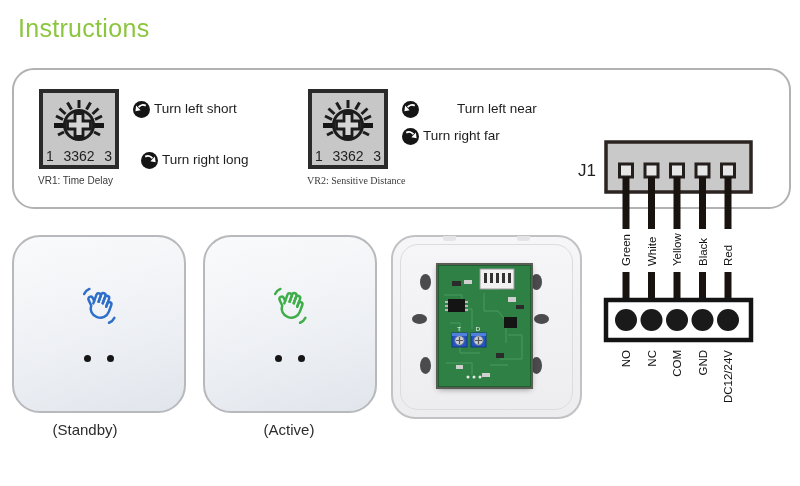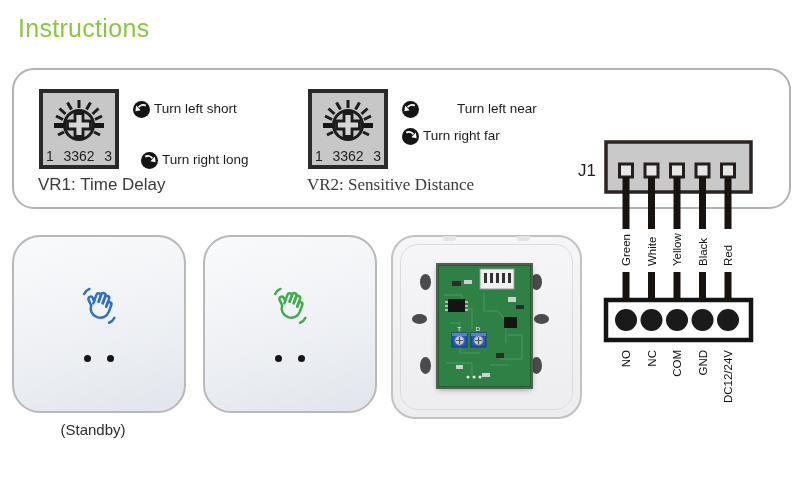--- a/index.html
+++ b/index.html
@@ -9,21 +9,21 @@
   .page-title{position:absolute;left:18px;top:14px;font-size:25px;font-weight:400;
               letter-spacing:.3px;color:#8cc63f;}
 
   .panel-box{position:absolute;left:12px;top:68px;width:775px;height:137px;
              border:2px solid #b2b2b4;border-radius:22px;background:#fff;}
 
   .dial{position:absolute;width:82px;height:82px;}
   .dial-1{left:38px;top:88px;}
   .dial-2{left:307px;top:88px;}
 
-  .vr-label{position:absolute;font-size:17px;color:#3a3a3a;text-align:center;}
+  .vr-label{position:absolute;font-size:10px;color:#3a3a3a;text-align:center;}
   .vr1-label{left:38px;top:175px;}
   .vr2-label{left:307px;top:175px;font-family:Liberation Serif, serif;}
 
   .turn-row{position:absolute;display:flex;align-items:flex-start;gap:4px;
             font-size:13.5px;color:#1d1d1d;}
   .turn-row svg{flex:0 0 auto;}
 
   .wiring-svg{position:absolute;left:570px;top:130px;}
 
   .device{position:absolute;top:235px;width:170px;height:174px;border-radius:28px;
@@ -31,21 +31,21 @@
           background:linear-gradient(335deg,rgba(255,255,255,0) 0%,rgba(255,255,255,.65) 100%),
                      linear-gradient(180deg,#eef1f5,#e1e5ec);}
   .device-standby{left:12px;}
   .device-active{left:203px;}
   .hand{position:absolute;left:50%;top:46px;transform:translateX(-50%);}
   .dots{position:absolute;left:50%;top:118px;transform:translateX(-50%);
         display:flex;gap:16px;}
   .dot{width:7px;height:7px;border-radius:50%;background:#161616;}
 
   .caption{position:absolute;top:421px;font-size:15px;color:#2c2c2c;text-align:center;}
-  .caption-standby{left:8px;width:170px;}
+  .caption-standby{left:0;width:170px;}
   .caption-active{left:203px;width:172px;}
 
   .device-back{position:absolute;left:391px;top:235px;width:187px;height:180px;
                border-radius:24px;border:2px solid #c2c2c5;
                background:linear-gradient(180deg,#f6f6f8,#ededf0);}
   .back-inner{position:absolute;inset:7px;border:1px solid #dcdcdf;border-radius:18px;}
   .notch{position:absolute;top:-1px;width:13px;height:5px;background:#e4e4e7;
          border-radius:0 0 3px 3px;}
   .hole{position:absolute;background:#4b4b4e;border-radius:50%;}
   .pcb-wrap{position:absolute;left:45px;top:28px;width:93px;height:122px;
@@ -293,14 +293,15 @@
           <rect x="33" y="68" width="15" height="14" fill="#2255c4" stroke="#16387f"></rect>
           <rect x="33" y="68" width="15" height="3" fill="#4f7fe0"></rect>
           <circle cx="40.5" cy="75.5" r="4.5" fill="#c9cdd4" stroke="#868b94"></circle>
           <path d="M40.5 72 v7 M37 75.5 h7" stroke="#555" stroke-width="1.2"></path>
         </g>
       </svg>
     </div>
   </div>
 
   <div class="caption caption-standby">(Standby)</div>
+  <div class="caption caption-active">(Active)</div>
 
 </div>
 
 </body></html>

